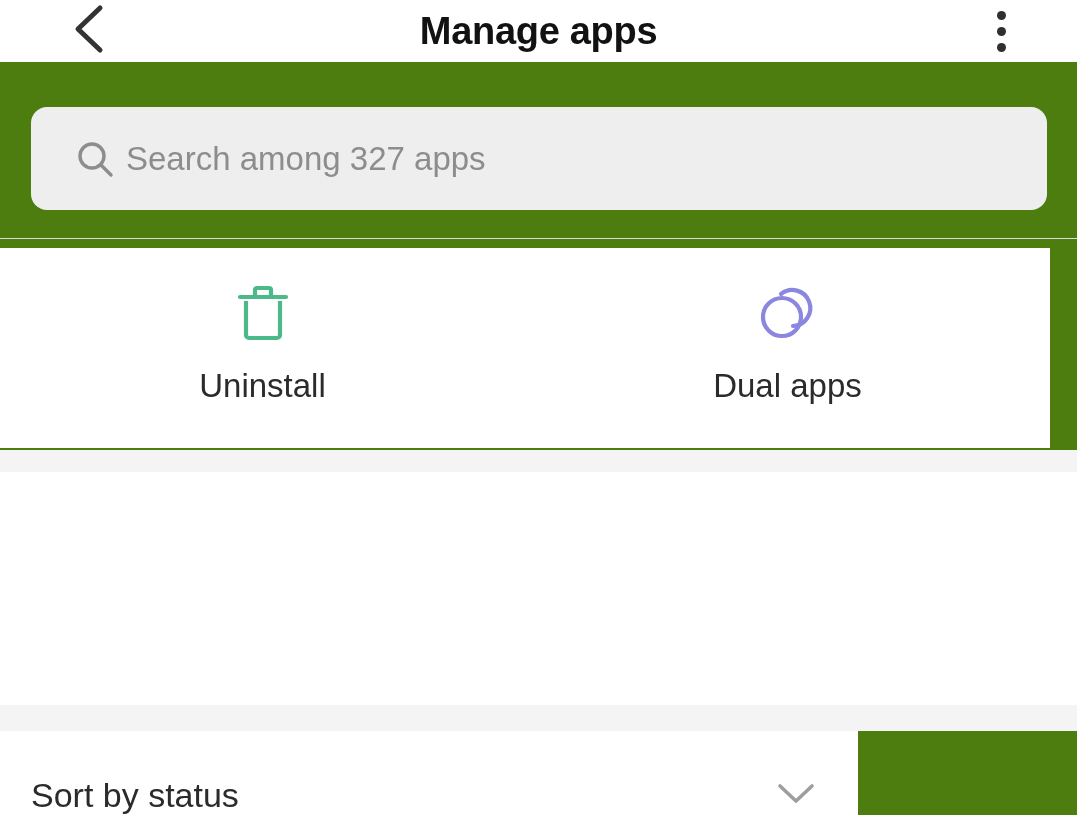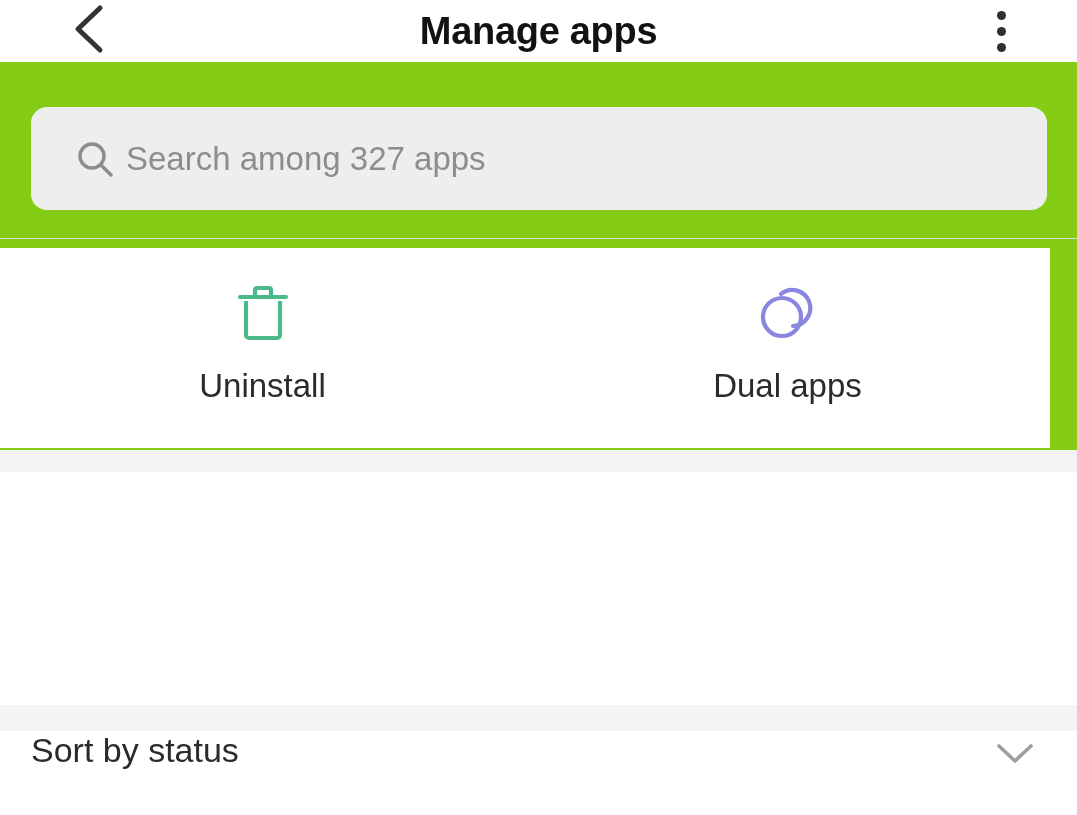--- a/index.html
+++ b/index.html
@@ -7,21 +7,21 @@
     width: 1077px;
     height: 815px;
     background: #ffffff;
     font-family: "Liberation Sans", sans-serif;
     overflow: hidden;
   }
   #screen {
     position: relative;
     width: 1077px;
     height: 815px;
-    background: #84cc16;
+    background: #4d7c0f;
   }
 
   
   #header {
     position: absolute;
     left: 0; top: 0;
     width: 1077px; height: 62px;
     background: #ffffff;
   }
   #back-button {
@@ -138,24 +138,24 @@
     position: absolute;
     left: 0; top: 705px;
     width: 1077px; height: 26px;
     background: #f4f4f4;
   }
 
   
   #sort-row {
     position: absolute;
     left: 0; top: 731px;
-    width: 1077px; height: 84px;
-    background: #ffffff;
-    display: flex;
-    align-items: flex-start;
+    width: 858px; height: 84px;
+    background: #ffffff;
+    display: flex;
+    align-items: flex-end;
     cursor: pointer;
   }
   #sort-label {
     margin-left: 31px;
     font-size: 34px;
     color: #2b2b2b;
   }
   #sort-chevron {
     margin-left: auto;
     margin-right: 40px;

